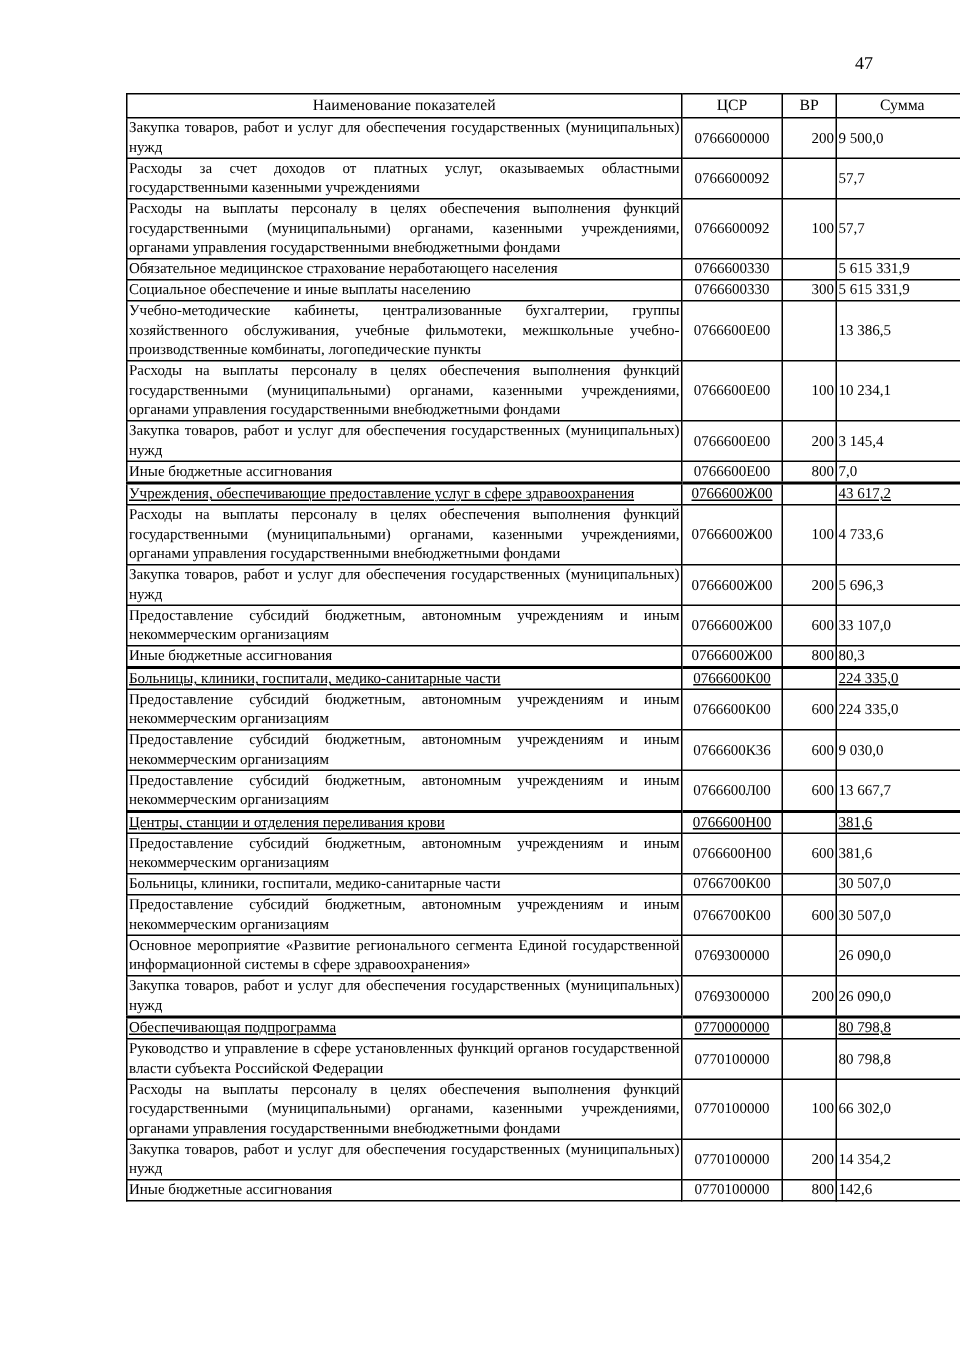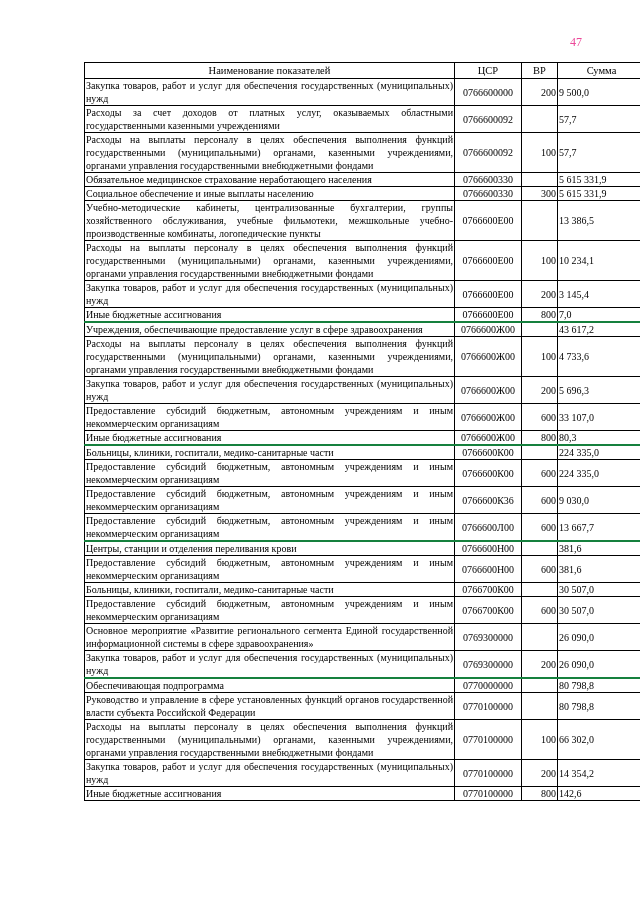--- a/index.html
+++ b/index.html
@@ -12,21 +12,21 @@
   .page {
     position: relative;
     width: 640px; height: 905px;
     background: #ffffff;
     overflow: hidden;
   }
   .page-number {
     position: absolute;
     top: 35px; right: 58px;
     font-size: 12px;
-    color: #ec4899;
+    color: #000000;
   }
   table.budget-table {
     position: absolute;
     left: 40px; top: 62px;
     width: 561px;
     border-collapse: collapse;
     table-layout: fixed;
     margin-left: 44px;
   }
   table.budget-table th,
@@ -56,21 +56,21 @@
     text-align: right;
     vertical-align: middle;
     white-space: nowrap;
   }
   td.c-sum {
     text-align: left;
     vertical-align: middle;
     white-space: nowrap;
     padding-right: 2px;
   }
-  tr.thick-top td { border-top: 2px solid #15803d; }
+  tr.thick-top td { border-top: 2px solid #000000; text-decoration: underline; }
 </style>
 </head>
 <body>
 
 <div class="page">
 
   <div class="page-number">47</div>
 
   <table class="budget-table">
     <colgroup>

